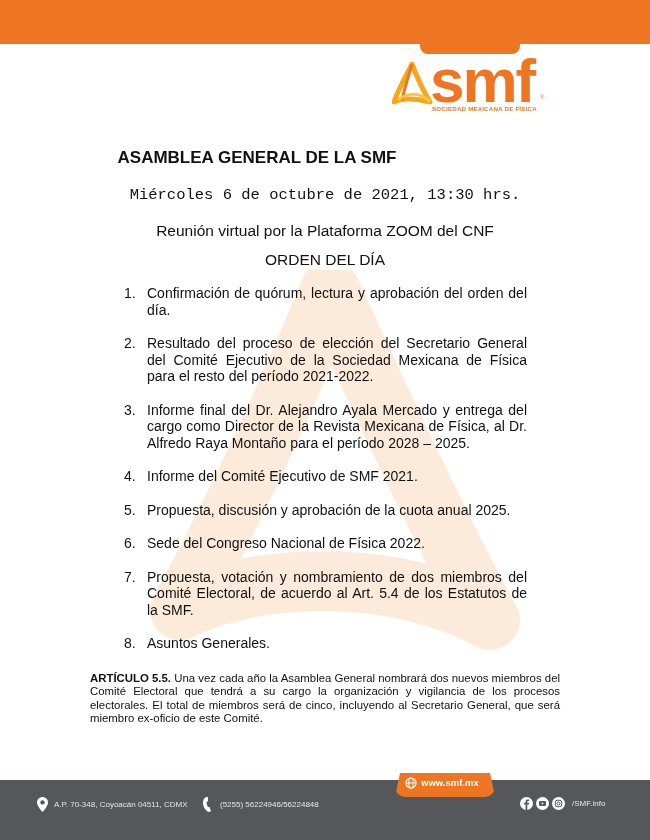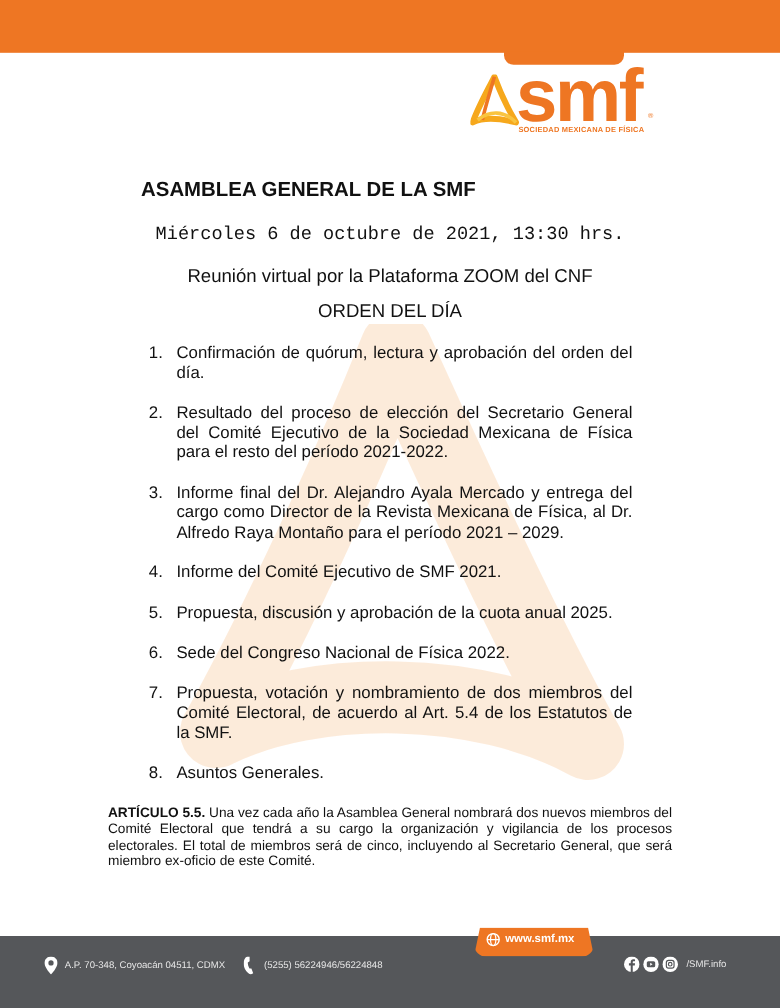--- a/index.html
+++ b/index.html
@@ -99,21 +99,21 @@
   <li>
       <span class="num">1.</span>
       <span class="txt">Confirmación de quórum, lectura y aprobación del orden del día.</span>
     </li>
   <li>
       <span class="num">2.</span>
       <span class="txt">Resultado del proceso de elección del Secretario General del Comité Ejecutivo de la Sociedad Mexicana de Física para el resto del período 2021-2022.</span>
     </li>
   <li>
       <span class="num">3.</span>
-      <span class="txt">Informe final del Dr. Alejandro Ayala Mercado y entrega del cargo como Director de la Revista Mexicana de Física, al Dr. Alfredo Raya Montaño para el período 2021 – 2029.</span>
+      <span class="txt">Informe final del Dr. Alejandro Ayala Mercado y entrega del cargo como Director de la Revista Mexicana de Física, al Dr. Alfredo Raya Montaño para el período 2028 – 2025.</span>
     </li>
   <li>
       <span class="num">4.</span>
       <span class="txt">Informe del Comité Ejecutivo de SMF 2021.</span>
     </li>
   <li>
       <span class="num">5.</span>
       <span class="txt">Propuesta, discusión y aprobación de la cuota anual 2025.</span>
     </li>
   <li>

